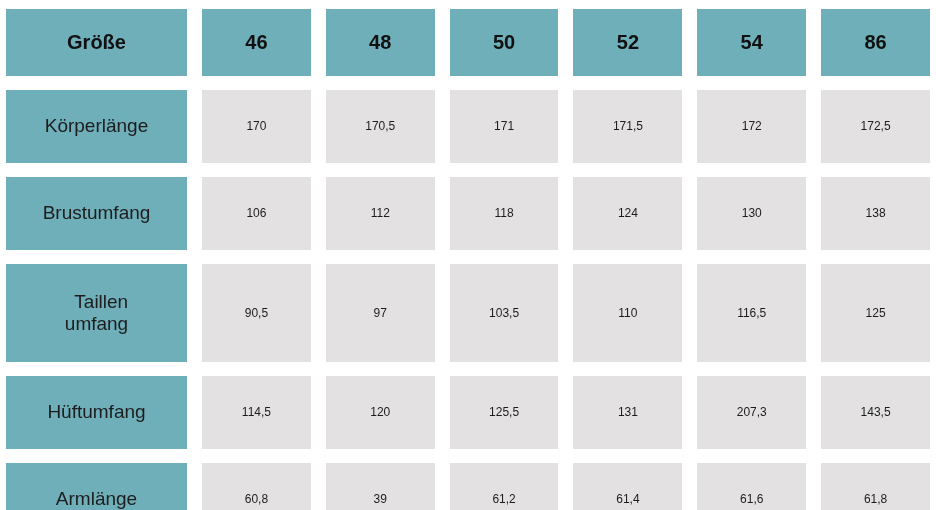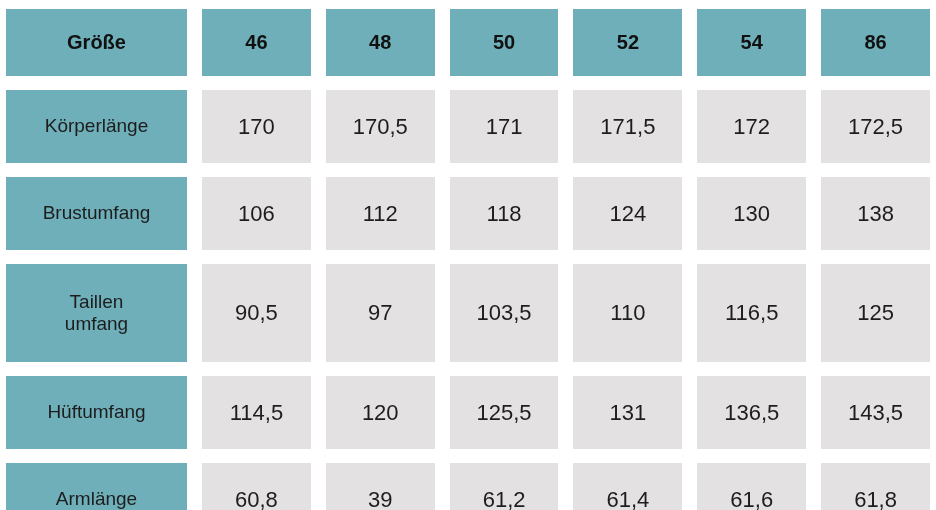--- a/index.html
+++ b/index.html
@@ -25,21 +25,21 @@
     display: flex;
     width: 100%;
     box-sizing: border-box;
     margin-bottom: 14px;
   }
 
   .cell {
     display: flex;
     align-items: center;
     justify-content: center;
-    text-align: center;
+    text-align: right;
     box-sizing: border-box;
     margin-right: 15px;
     padding: 4px 6px;
     line-height: 1.18;
   }
   .cell:last-child {
     margin-right: 0;
   }
 
   
@@ -49,21 +49,21 @@
     background: #6FAFBA;
     font-size: 19px;
     font-weight: 400;
     color: #1d1d1d;
   }
 
   
   .cell.value-cell {
     flex: 1 1 0;
     background: #E3E1E2;
-    font-size: 22px;
+    font-size: 12px;
     font-weight: 400;
     color: #1d1d1d;
   }
 
   
   .table-row.header-row .cell {
     background: #6FAFBA;
     font-weight: 700;
     font-size: 20px;
     color: #111111;
@@ -192,21 +192,21 @@
     <div class="cell value-cell">
       <span>120</span>
     </div>
     <div class="cell value-cell">
       <span>125,5</span>
     </div>
     <div class="cell value-cell">
       <span>131</span>
     </div>
     <div class="cell value-cell">
-      <span>136,5</span>
+      <span>207,3</span>
     </div>
     <div class="cell value-cell">
       <span>143,5</span>
     </div>
   </div>
 
   <div class="table-row row-h-last">
     <div class="cell label-cell">
       <span class="label-text">Armlänge</span>
     </div>

